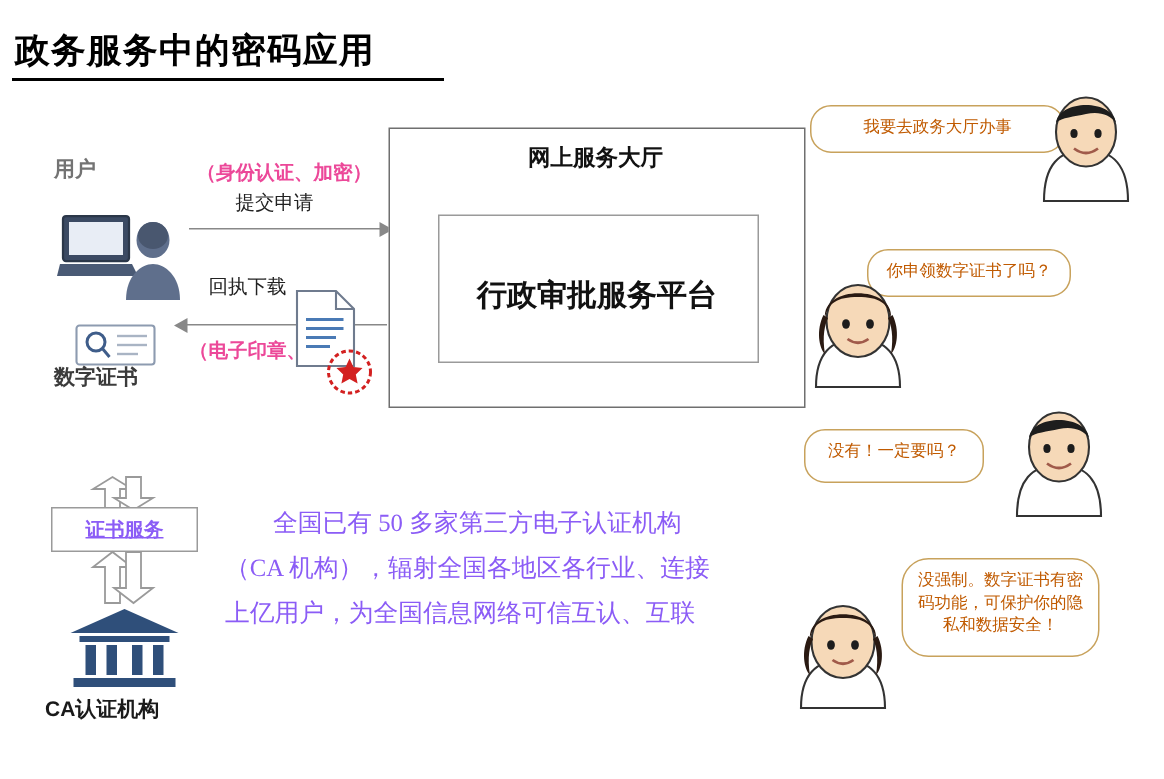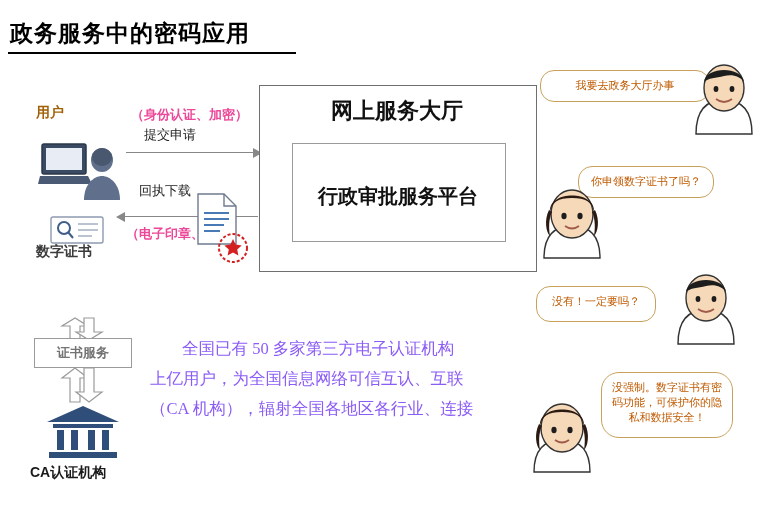--- a/index.html
+++ b/index.html
@@ -40,21 +40,21 @@
     background: #000000;
   }
 
   
   .label-user {
     position: absolute;
     left: 36px;
     top: 104px;
     font-size: 14px;
     font-weight: bold;
-    color: #a16207;
+    color: #737373;
   }
   .label-cert {
     position: absolute;
     left: 36px;
     top: 243px;
     font-size: 14px;
     font-weight: bold;
     color: #3b3b3b;
   }
   .label-ca {
@@ -133,21 +133,21 @@
     height: 185px;
     border: 1px solid #6f6f6f;
     background: #ffffff;
   }
   .hall-title {
     position: absolute;
     left: 259px;
     top: 96px;
     width: 276px;
     text-align: center;
-    font-size: 22px;
+    font-size: 15px;
     font-weight: bold;
     color: #111111;
     font-family: Liberation Sans, sans-serif;
   }
   .platform-box {
     position: absolute;
     left: 292px;
     top: 143px;
     width: 212px;
     height: 97px;
@@ -195,21 +195,22 @@
     left: 34px;
     top: 338px;
     width: 96px;
     height: 28px;
     border: 1px solid #9a9a9a;
     background: #ffffff;
     text-align: center;
     line-height: 28px;
     font-size: 13px;
     font-weight: bold;
-    color: #737373;
+    color: #8b5cf6;
+    text-decoration: underline;
   }
   .updown-bottom {
     position: absolute;
     left: 56px;
     top: 366px;
     width: 52px;
     height: 36px;
   }
 
   
@@ -288,21 +289,21 @@
       <circle cx="14" cy="12" r="6" fill="none" stroke="#3f5d8a" stroke-width="2"></circle>
       <line x1="18" y1="16" x2="23" y2="22" stroke="#3f5d8a" stroke-width="2"></line>
       <line x1="28" y1="8" x2="48" y2="8" stroke="#a9b4c4" stroke-width="1.6"></line>
       <line x1="28" y1="14" x2="48" y2="14" stroke="#a9b4c4" stroke-width="1.6"></line>
       <line x1="28" y1="20" x2="42" y2="20" stroke="#a9b4c4" stroke-width="1.6"></line>
     </svg>
   </div>
   <div class="label-cert">数字证书</div>
 
   <div class="red-note" style="left:131px; top:106px;">（身份认证、加密）</div>
-  <div class="flow-note" style="left:144px; top:126px;">提交申请</div>
+  <div class="flow-note" style="left:157px; top:126px;">提交申请</div>
   <div class="arrow-line" style="left:126px; top:152px; width:128px;"></div>
   <div class="arrow-head-right" style="left:253px; top:148px;"></div>
 
   <div class="flow-note" style="left:139px; top:182px;">回执下载</div>
   <div class="red-note" style="left:126px; top:225px;">（电子印章、加密）</div>
   <div class="arrow-line" style="left:124px; top:216px; width:134px;"></div>
   <div class="arrow-head-left" style="left:116px; top:212px;"></div>
 
   <div class="doc-icon">
     <svg width="42" height="52" viewBox="0 0 42 52">
@@ -348,22 +349,22 @@
       <rect x="26" y="26" width="7" height="20" fill="#2f4f7a"></rect>
       <rect x="43" y="26" width="7" height="20" fill="#2f4f7a"></rect>
       <rect x="57" y="26" width="7" height="20" fill="#2f4f7a"></rect>
       <rect x="4" y="48" width="68" height="6" fill="#2f4f7a"></rect>
     </svg>
   </div>
   <div class="label-ca">CA认证机构</div>
 
   <div class="paragraph">
     <div><span class="indent"></span><span>全国已有 50 多家第三方电子认证机构</span></div>
+    <div><span>（CA 机构），辐射全国各地区各行业、连接</span></div>
     <div><span>上亿用户，为全国信息网络可信互认、互联</span></div>
-    <div><span>（CA 机构），辐射全国各地区各行业、连接</span></div>
   </div>
 
   <div class="bubble b1">我要去政务大厅办事</div>
   <svg class="bubble-tail" style="left:684px; top:92px;" width="16" height="18">
     <path d="M0 2 L14 12 L1 14 Z" fill="#ffffff" stroke="#c8a25c" stroke-width="1"></path>
   </svg>
 
   <div class="face face1">
     <svg width="72" height="72" viewBox="0 0 72 72">
       <path d="M8 72 C8 48 18 38 36 38 C54 38 64 48 64 72 Z" fill="#ffffff" stroke="#333" stroke-width="1.4"></path>

